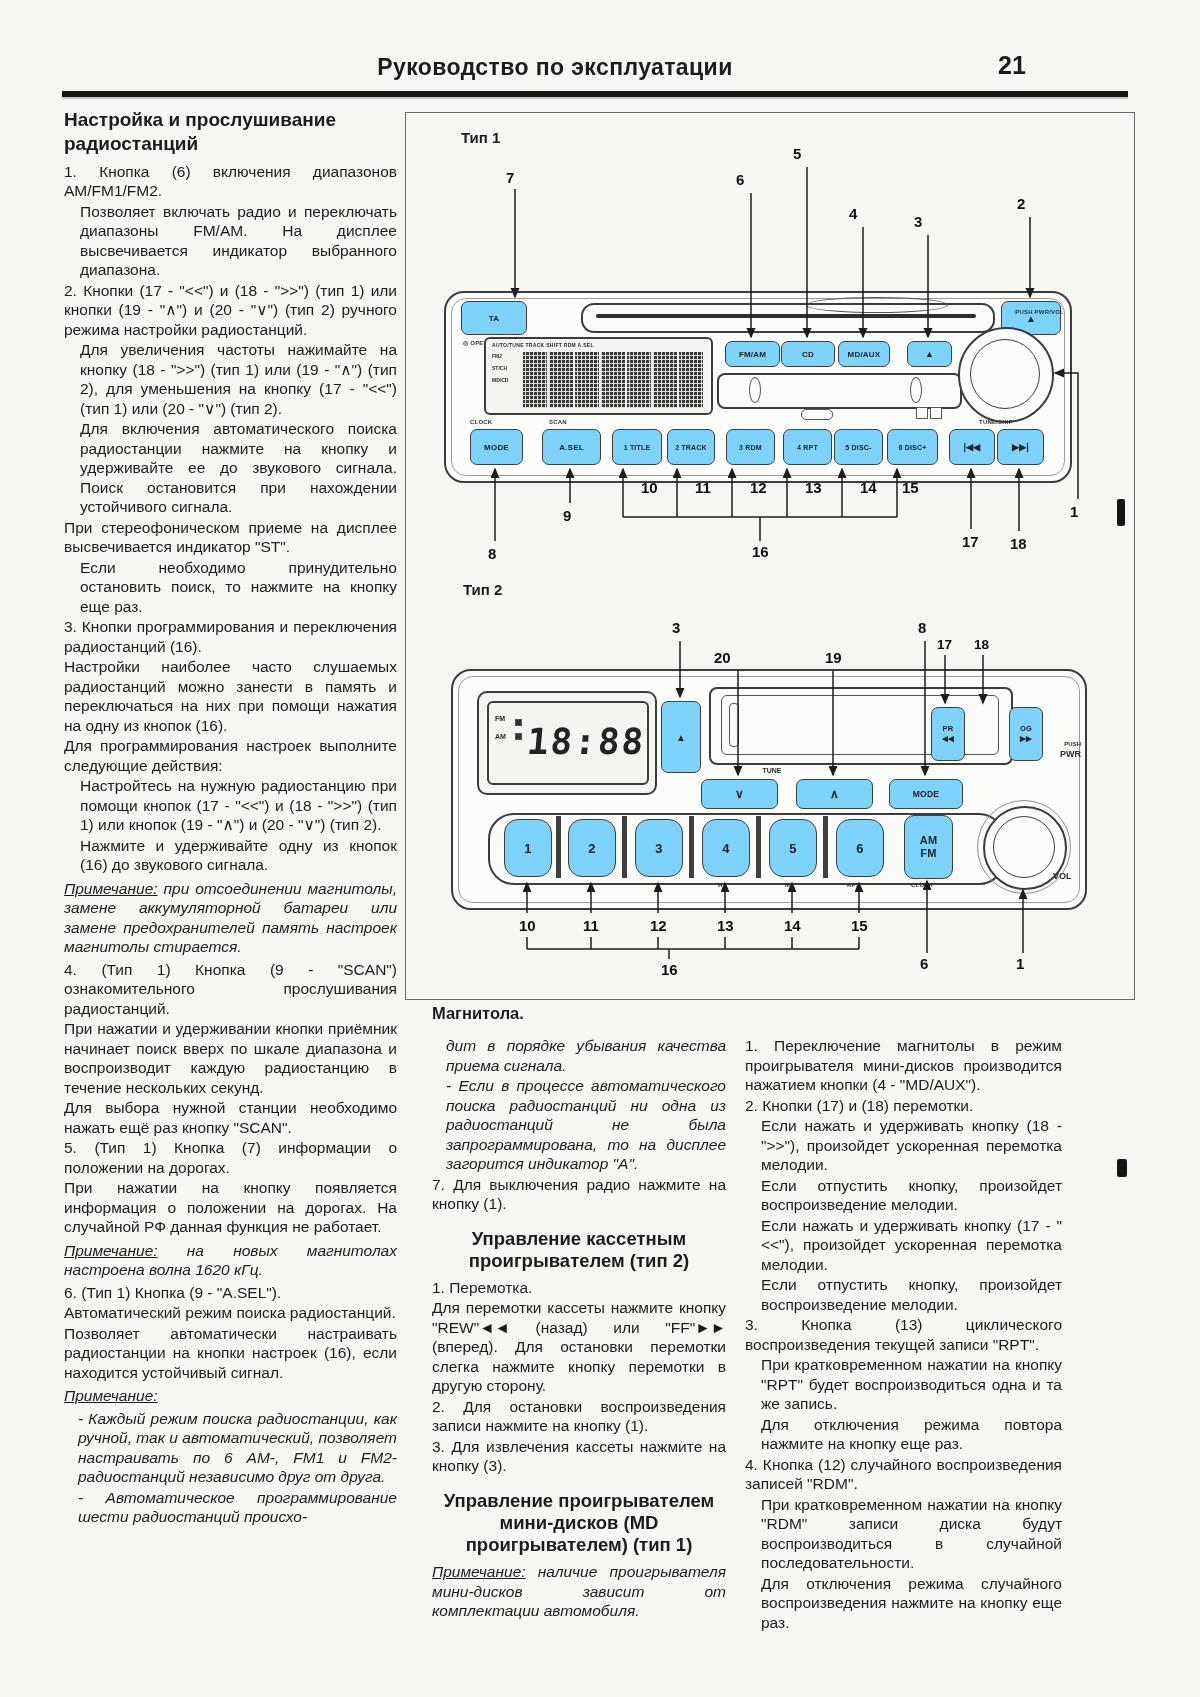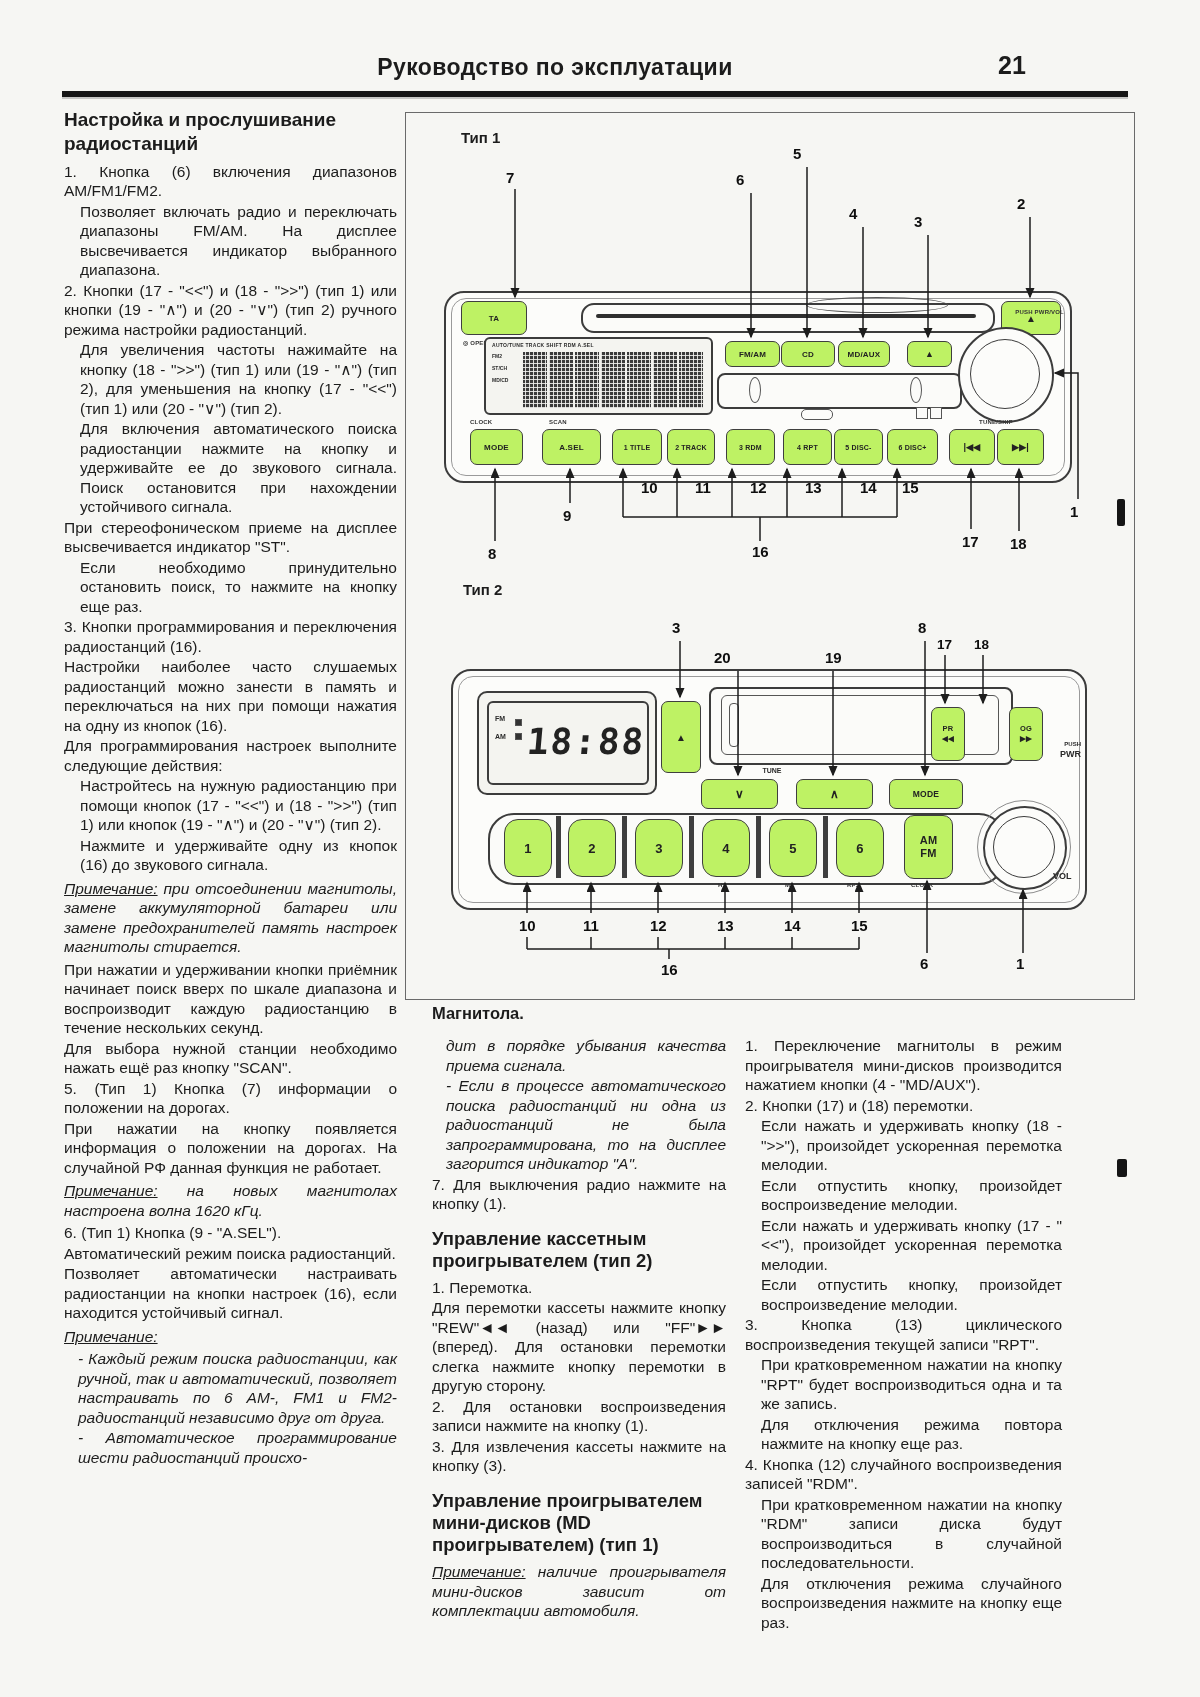--- a/index.html
+++ b/index.html
@@ -9,29 +9,29 @@
   .hdr-title{left:260px;top:54px;width:590px;text-align:center;font-size:23px;font-weight:bold;letter-spacing:.4px;}
   .hdr-num{left:998px;top:51px;font-size:25px;font-weight:bold;}
   .hdr-rule{left:62px;top:91px;width:1066px;height:6px;background:#161616;box-shadow:0 2px 0 rgba(60,60,60,.25);}
   
   .col{position:absolute;font-size:15.5px;line-height:19.5px;text-align:justify;}
   .col .para{margin:0 0 1px;}
   .s-ind{padding-left:16px;}
   .s-note{font-style:italic;margin-top:4px !important;margin-bottom:3px !important;}
   .s-noteind{font-style:italic;padding-left:14px;}
   .note-lead{text-decoration:underline;font-style:italic;}
-  .s-h2{font-weight:bold;font-size:18.5px;line-height:1.2;margin:14px 0 6px !important;text-align:left;}
+  .s-h2{font-weight:bold;font-size:18.5px;line-height:1.2;margin:14px 0 6px !important;text-align:center;}
   .col-heading{font-size:19px;font-weight:bold;line-height:1.25;margin:0 0 6px;text-align:left;}
   .fig-caption{left:432px;top:1004px;font-size:16.5px;font-weight:bold;}
   
   .panel{left:405px;top:112px;width:728px;height:886px;border:1.5px solid #6a6a6a;background:transparent;}
   .typecap{position:absolute;font-size:15px;font-weight:bold;}
   .face{position:absolute;border:2.5px solid #3c3c3c;border-radius:20px;background:#fcfcfa;}
   .face-inner{position:absolute;inset:5px;border:1px solid #9a9a9a;border-radius:15px;}
-  .btn{position:absolute;border:1.8px solid #3f3f3f;border-radius:7px;background:#bef264;display:flex;align-items:center;justify-content:center;font-weight:bold;color:#222;font-size:8px;letter-spacing:.2px;text-align:right;}
+  .btn{position:absolute;border:1.8px solid #3f3f3f;border-radius:7px;background:#7dd3fc;display:flex;align-items:center;justify-content:center;font-weight:bold;color:#222;font-size:8px;letter-spacing:.2px;text-align:right;}
   .lbl{position:absolute;color:#2a2a2a;font-weight:bold;}
   .tiny{font-size:6px;letter-spacing:.2px;font-weight:bold;color:#333;}
   .co{position:absolute;font-weight:bold;font-size:15px;color:#0e0e0e;}
   .knob{position:absolute;border-radius:50%;border:2.2px solid #3c3c3c;background:#fcfcfa;}
   .ring{position:absolute;border-radius:50%;border:1px solid #8d8d8d;}
   .slot{position:absolute;border:2px solid #3c3c3c;border-radius:13px;background:#fbfbf9;}
   .slot-line{position:absolute;background:#2f2f2f;border-radius:3px;}
   .oval{position:absolute;border:1.4px solid #555;border-radius:50%;}
   .disp{position:absolute;border:2px solid #3c3c3c;border-radius:6px;background:#f4f4f0;}
   .matrix{position:absolute;background-color:#3a3a3a;
@@ -61,20 +61,21 @@
       <p class="para s-ind">Для увеличения частоты нажимайте на кнопку (18 - "&gt;&gt;") (тип 1) или (19 - "∧") (тип 2), для уменьшения на кнопку (17 - "&lt;&lt;") (тип 1) или (20 - "∨") (тип 2).</p>
       <p class="para s-ind">Для включения автоматического поиска радиостанции нажмите на кнопку и удерживайте ее до звукового сигнала. Поиск остановится при нахождении устойчивого сигнала.</p>
       <p class="para s-num">При стереофоническом приеме на дисплее высвечивается индикатор "ST".</p>
       <p class="para s-ind">Если необходимо принудительно остановить поиск, то нажмите на кнопку еще раз.</p>
       <p class="para s-num">3. Кнопки программирования и переключения радиостанций (16).</p>
       <p class="para s-num">Настройки наиболее часто слушаемых радиостанций можно занести в память и переключаться на них при помощи нажатия на одну из кнопок (16).</p>
       <p class="para s-num">Для программирования настроек выполните следующие действия:</p>
       <p class="para s-ind">Настройтесь на нужную радиостанцию при помощи кнопок (17 - "&lt;&lt;") и (18 - "&gt;&gt;") (тип 1) или кнопок (19 - "∧") и (20 - "∨") (тип 2).</p>
       <p class="para s-ind">Нажмите и удерживайте одну из кнопок (16) до звукового сигнала.</p>
       <p class="para s-note"><span class="note-lead">Примечание:</span> при отсоединении магнитолы, замене аккумуляторной батареи или замене предохранителей память настроек магнитолы стирается.</p>
+      <p class="para s-num">4. (Тип 1) Кнопка (9 - "SCAN") ознакомительного прослушивания радиостанций.</p>
       <p class="para s-num">При нажатии и удерживании кнопки приёмник начинает поиск вверх по шкале диапазона и воспроизводит каждую радиостанцию в течение нескольких секунд.</p>
       <p class="para s-num">Для выбора нужной станции необходимо нажать ещё раз кнопку "SCAN".</p>
       <p class="para s-num">5. (Тип 1) Кнопка (7) информации о положении на дорогах.</p>
       <p class="para s-num">При нажатии на кнопку появляется информация о положении на дорогах. На случайной РФ данная функция не работает.</p>
       <p class="para s-note"><span class="note-lead">Примечание:</span> на новых магнитолах настроена волна 1620 кГц.</p>
       <p class="para s-num">6. (Тип 1) Кнопка (9 - "A.SEL").</p>
       <p class="para s-num">Автоматический режим поиска радиостанций.</p>
       <p class="para s-num">Позволяет автоматически настраивать радиостанции на кнопки настроек (16), если находится устойчивый сигнал.</p>
       <p class="para s-note"><span class="note-lead">Примечание:</span></p>
       <p class="para s-noteind">- Каждый режим поиска радиостанции, как ручной, так и автоматический, позволяет настраивать по 6 AM-, FM1 и FM2-радиостанций независимо друг от друга.</p>

